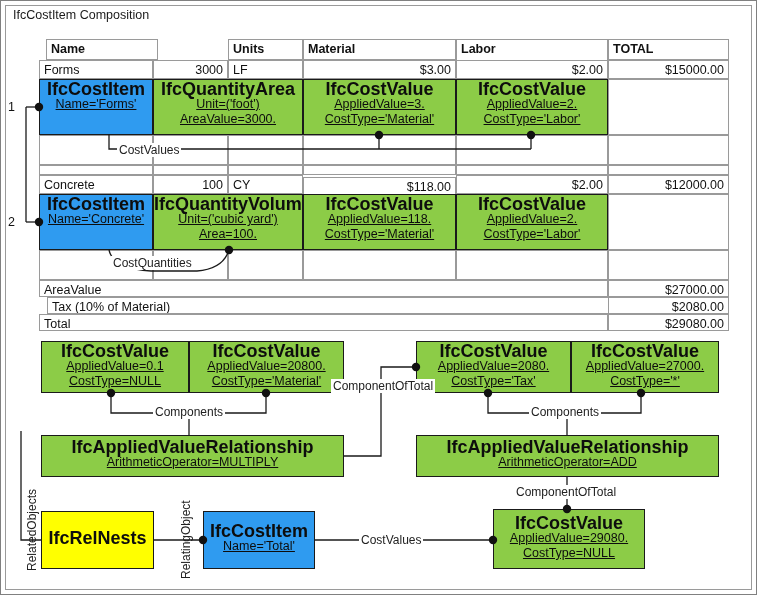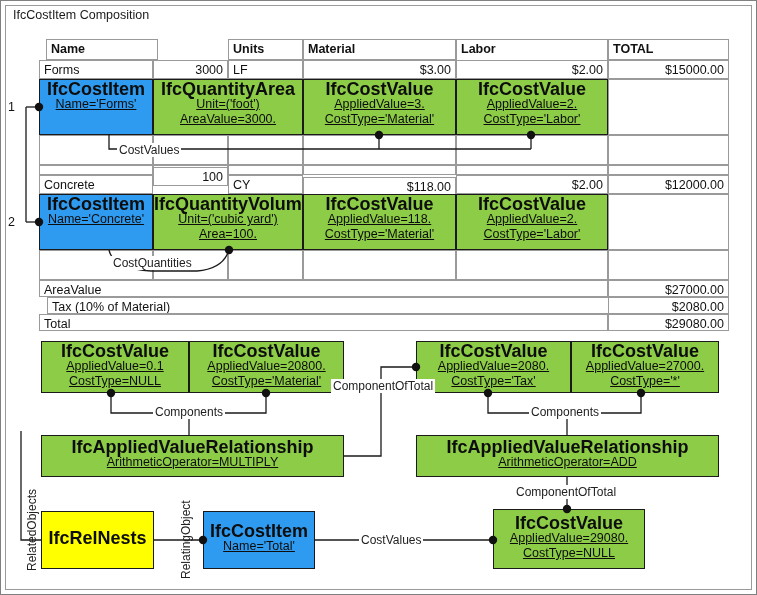--- a/index.html
+++ b/index.html
@@ -104,21 +104,21 @@
     <div class="cell" style="left:0px;top:126px;width:114px;height:10px;"></div>
     <div class="cell" style="left:114px;top:126px;width:75px;height:10px;"></div>
     <div class="cell" style="left:189px;top:126px;width:75px;height:10px;"></div>
     <div class="cell" style="left:264px;top:126px;width:153px;height:10px;"></div>
     <div class="cell" style="left:417px;top:126px;width:152px;height:10px;"></div>
     <div class="cell" style="left:569px;top:126px;width:121px;height:10px;"></div>
 
     <div class="cell" style="left:0px;top:136px;width:114px;height:19px;">
         <span class="txt">Concrete</span>
       </div>
-    <div class="cell r" style="left:114px;top:128px;width:75px;height:19px;">
+    <div class="cell r" style="left:114px;top:136px;width:75px;height:19px;">
         <span class="txt">100</span>
       </div>
     <div class="cell" style="left:189px;top:136px;width:75px;height:19px;">
         <span class="txt">CY</span>
       </div>
     <div class="cell r" style="left:264px;top:138px;width:153px;height:35px;">
         <span class="txt">$118.00</span>
       </div>
     <div class="cell r" style="left:417px;top:136px;width:152px;height:19px;">
         <span class="txt">$2.00</span>

